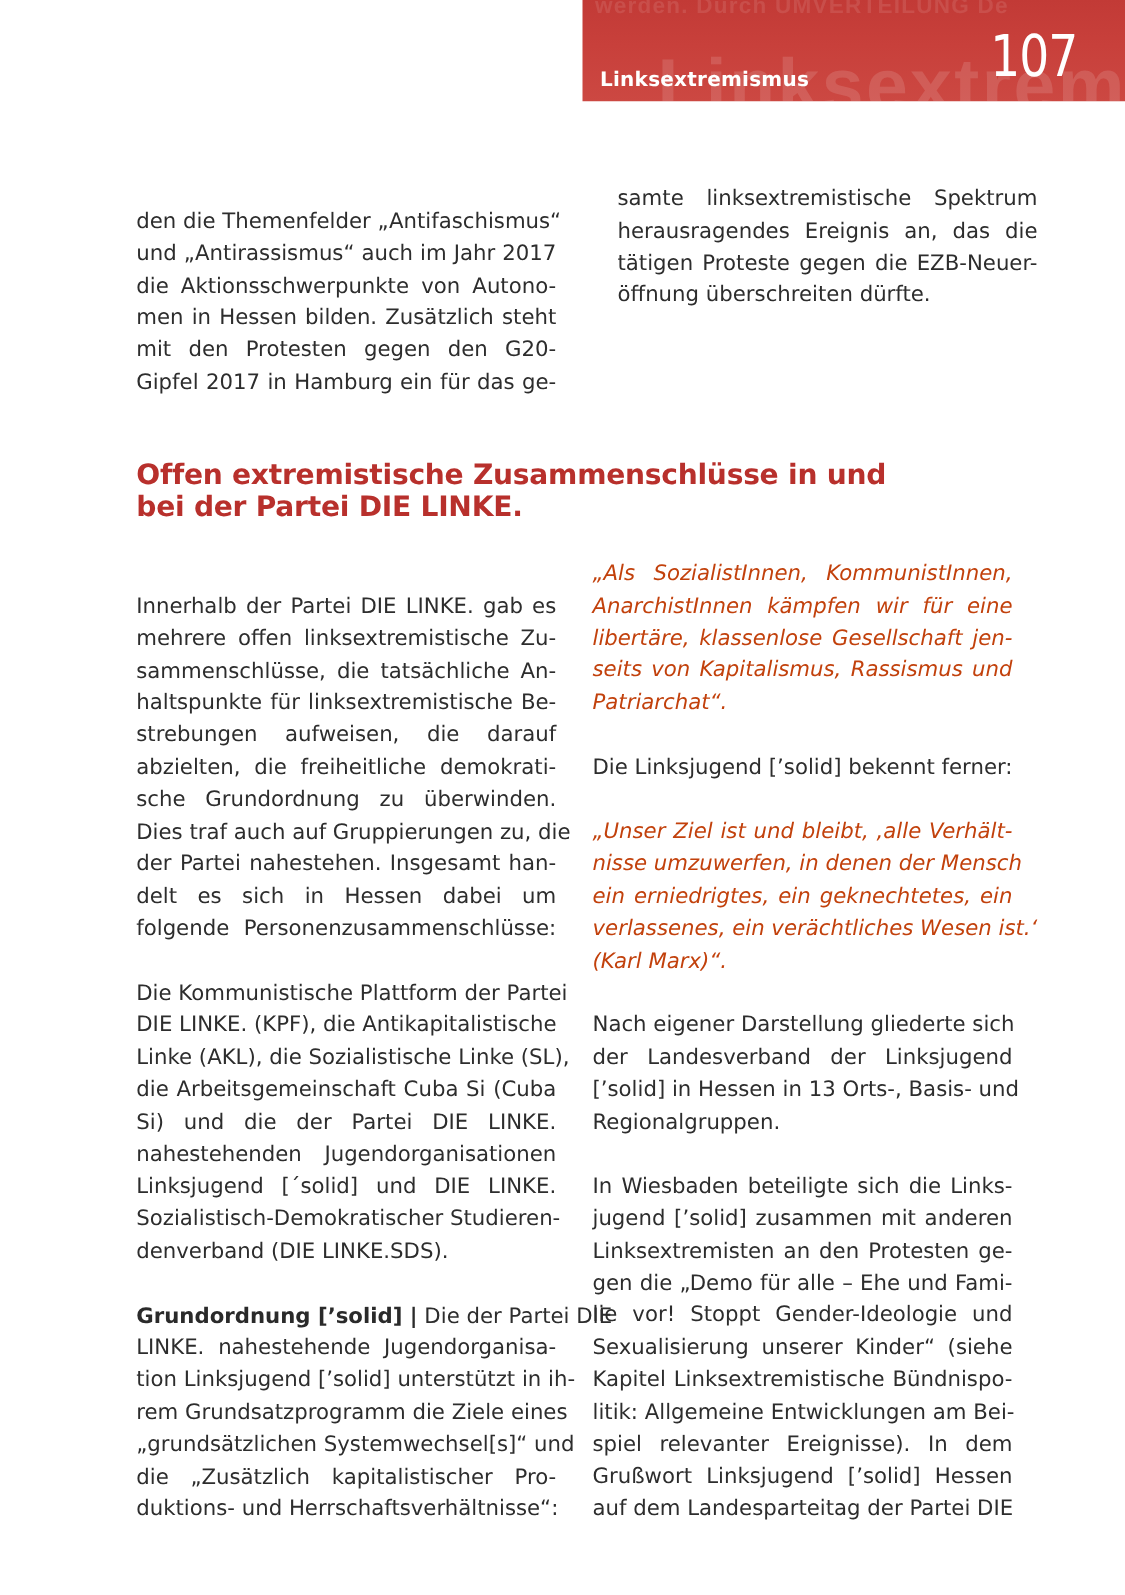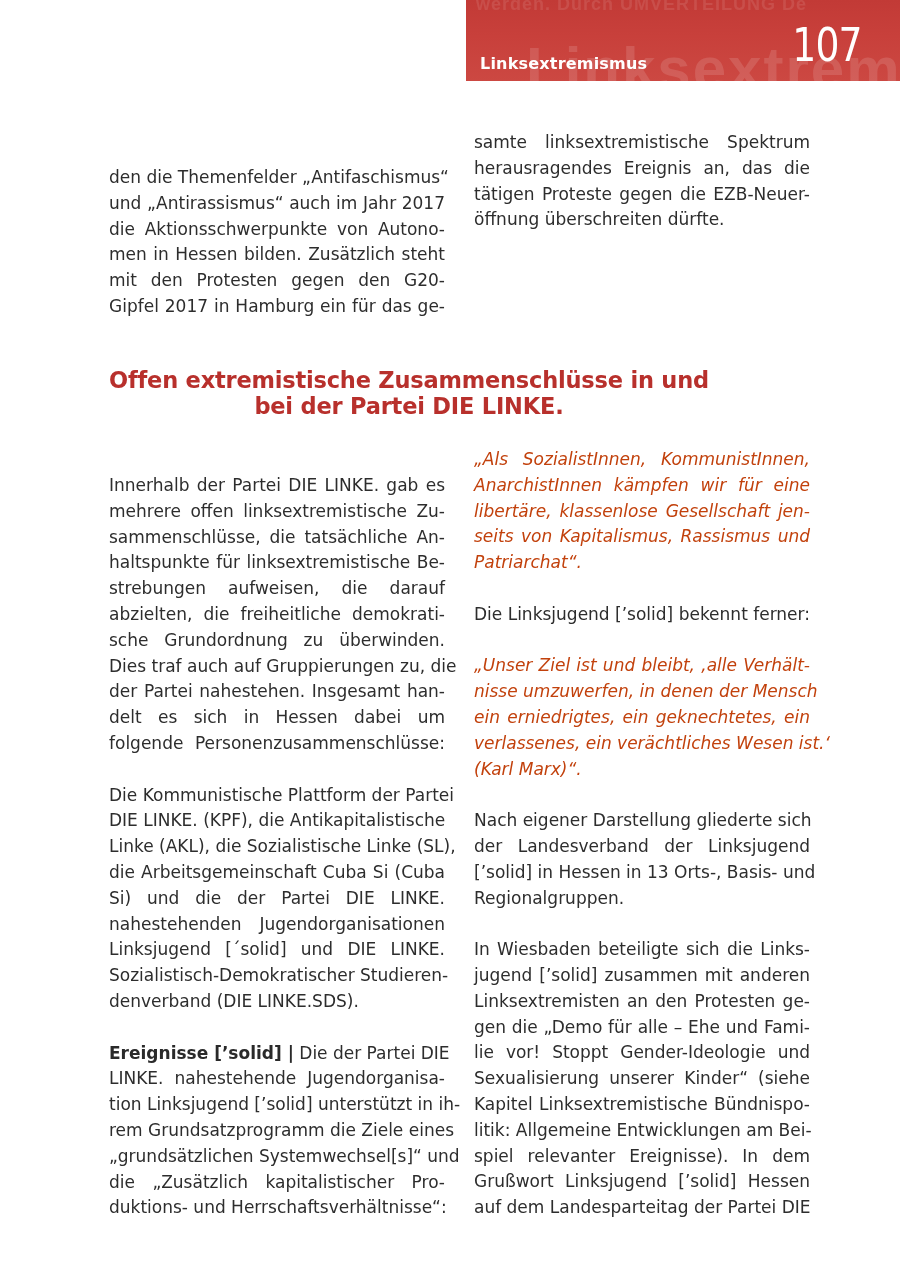--- a/index.html
+++ b/index.html
@@ -78,21 +78,20 @@
     .heading {
       position: absolute;
       left: 109px;
       top: 367px;
       font-family: "DejaVu Sans", sans-serif;
       font-size: 22.5px;
       font-weight: bold;
       line-height: 26px;
       color: #b8302c;
       letter-spacing: -0.2px;
-      text-align: center;
     }
     .heading span { display: block; }
   </style>
 </head>
 <body>
 
 <div class="header-banner">
   <div class="banner-bg-text banner-bg-1">werden. Durch UMVERTEILUNG De</div>
   <div class="banner-bg-text banner-bg-3">Linksextremismus</div>
   <div class="section-label">Linksextremismus</div>
@@ -103,21 +102,21 @@
   <p class="para">
     <span class="line">den die Themenfelder „Antifaschismus“</span>
     <span class="line">und „Antirassismus“ auch im Jahr 2017</span>
     <span class="line">die Aktionsschwerpunkte von Autono-</span>
     <span class="line">men in Hessen bilden. Zusätzlich steht</span>
     <span class="line">mit den Protesten gegen den G20-</span>
     <span class="line">Gipfel 2017 in Hamburg ein für das ge-</span>
   </p>
 </div>
 
-<div class="col col-right" style="top:130px;">
+<div class="col col-right" style="top:147px;margin-left:20px;">
   <p class="para">
     <span class="line">samte linksextremistische Spektrum</span>
     <span class="line">herausragendes Ereignis an, das die</span>
     <span class="line">tätigen Proteste gegen die EZB-Neuer-</span>
     <span class="line last">öffnung überschreiten dürfte.</span>
   </p>
 </div>
 
 <h2 class="heading">
   <span>Offen extremistische Zusammenschlüsse in und</span>
@@ -143,21 +142,21 @@
     <span class="line">DIE LINKE. (KPF), die Antikapitalistische</span>
     <span class="line">Linke (AKL), die Sozialistische Linke (SL),</span>
     <span class="line">die Arbeitsgemeinschaft Cuba Si (Cuba</span>
     <span class="line">Si) und die der Partei DIE LINKE.</span>
     <span class="line">nahestehenden Jugendorganisationen</span>
     <span class="line">Linksjugend [´solid] und DIE LINKE.</span>
     <span class="line">Sozialistisch-Demokratischer Studieren-</span>
     <span class="line last">denverband (DIE LINKE.SDS).</span>
   </p>
   <p class="para">
-    <span class="line"><b class="bold-lead">Ereignisse [’solid] |</b><span> Die der Partei DIE</span></span>
+    <span class="line"><b class="bold-lead">Grundordnung [’solid] |</b><span> Die der Partei DIE</span></span>
     <span class="line">LINKE. nahestehende Jugendorganisa-</span>
     <span class="line">tion Linksjugend [’solid] unterstützt in ih-</span>
     <span class="line">rem Grundsatzprogramm die Ziele eines</span>
     <span class="line">„grundsätzlichen Systemwechsel[s]“ und</span>
     <span class="line">die „Zusätzlich kapitalistischer Pro-</span>
     <span class="line">duktions- und Herrschaftsverhältnisse“:</span>
   </p>
 </div>
 
 <div class="col col-right" style="top:447px;">

